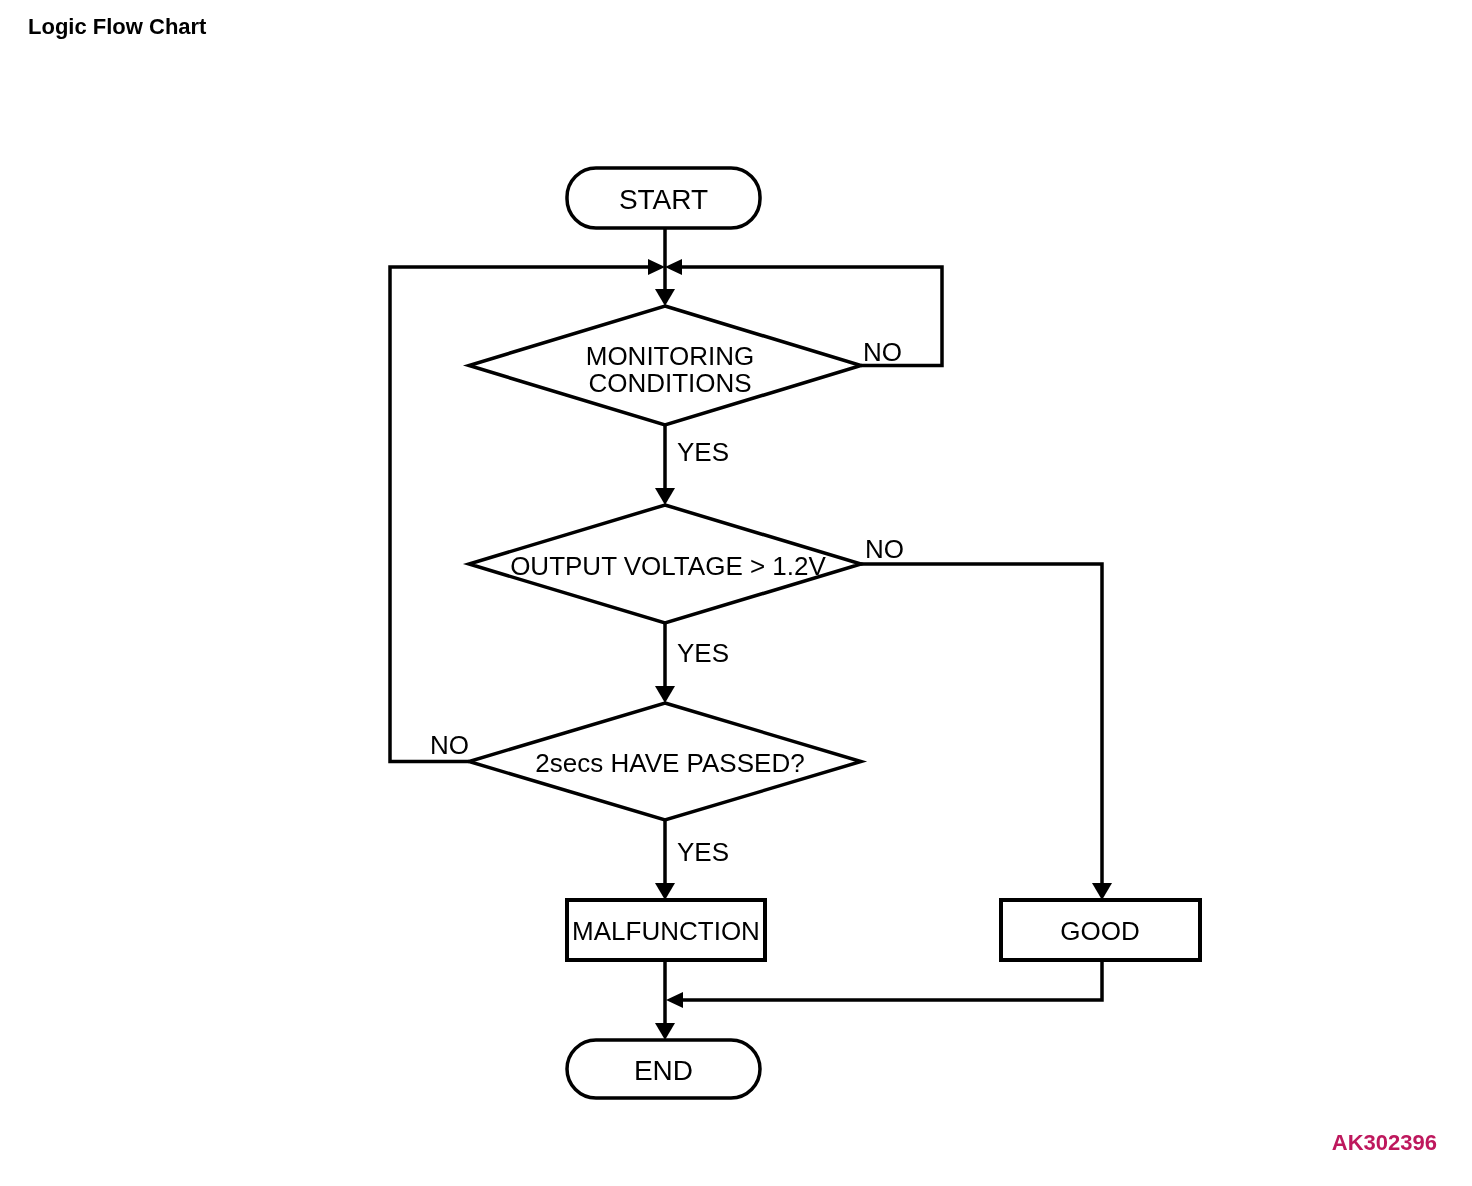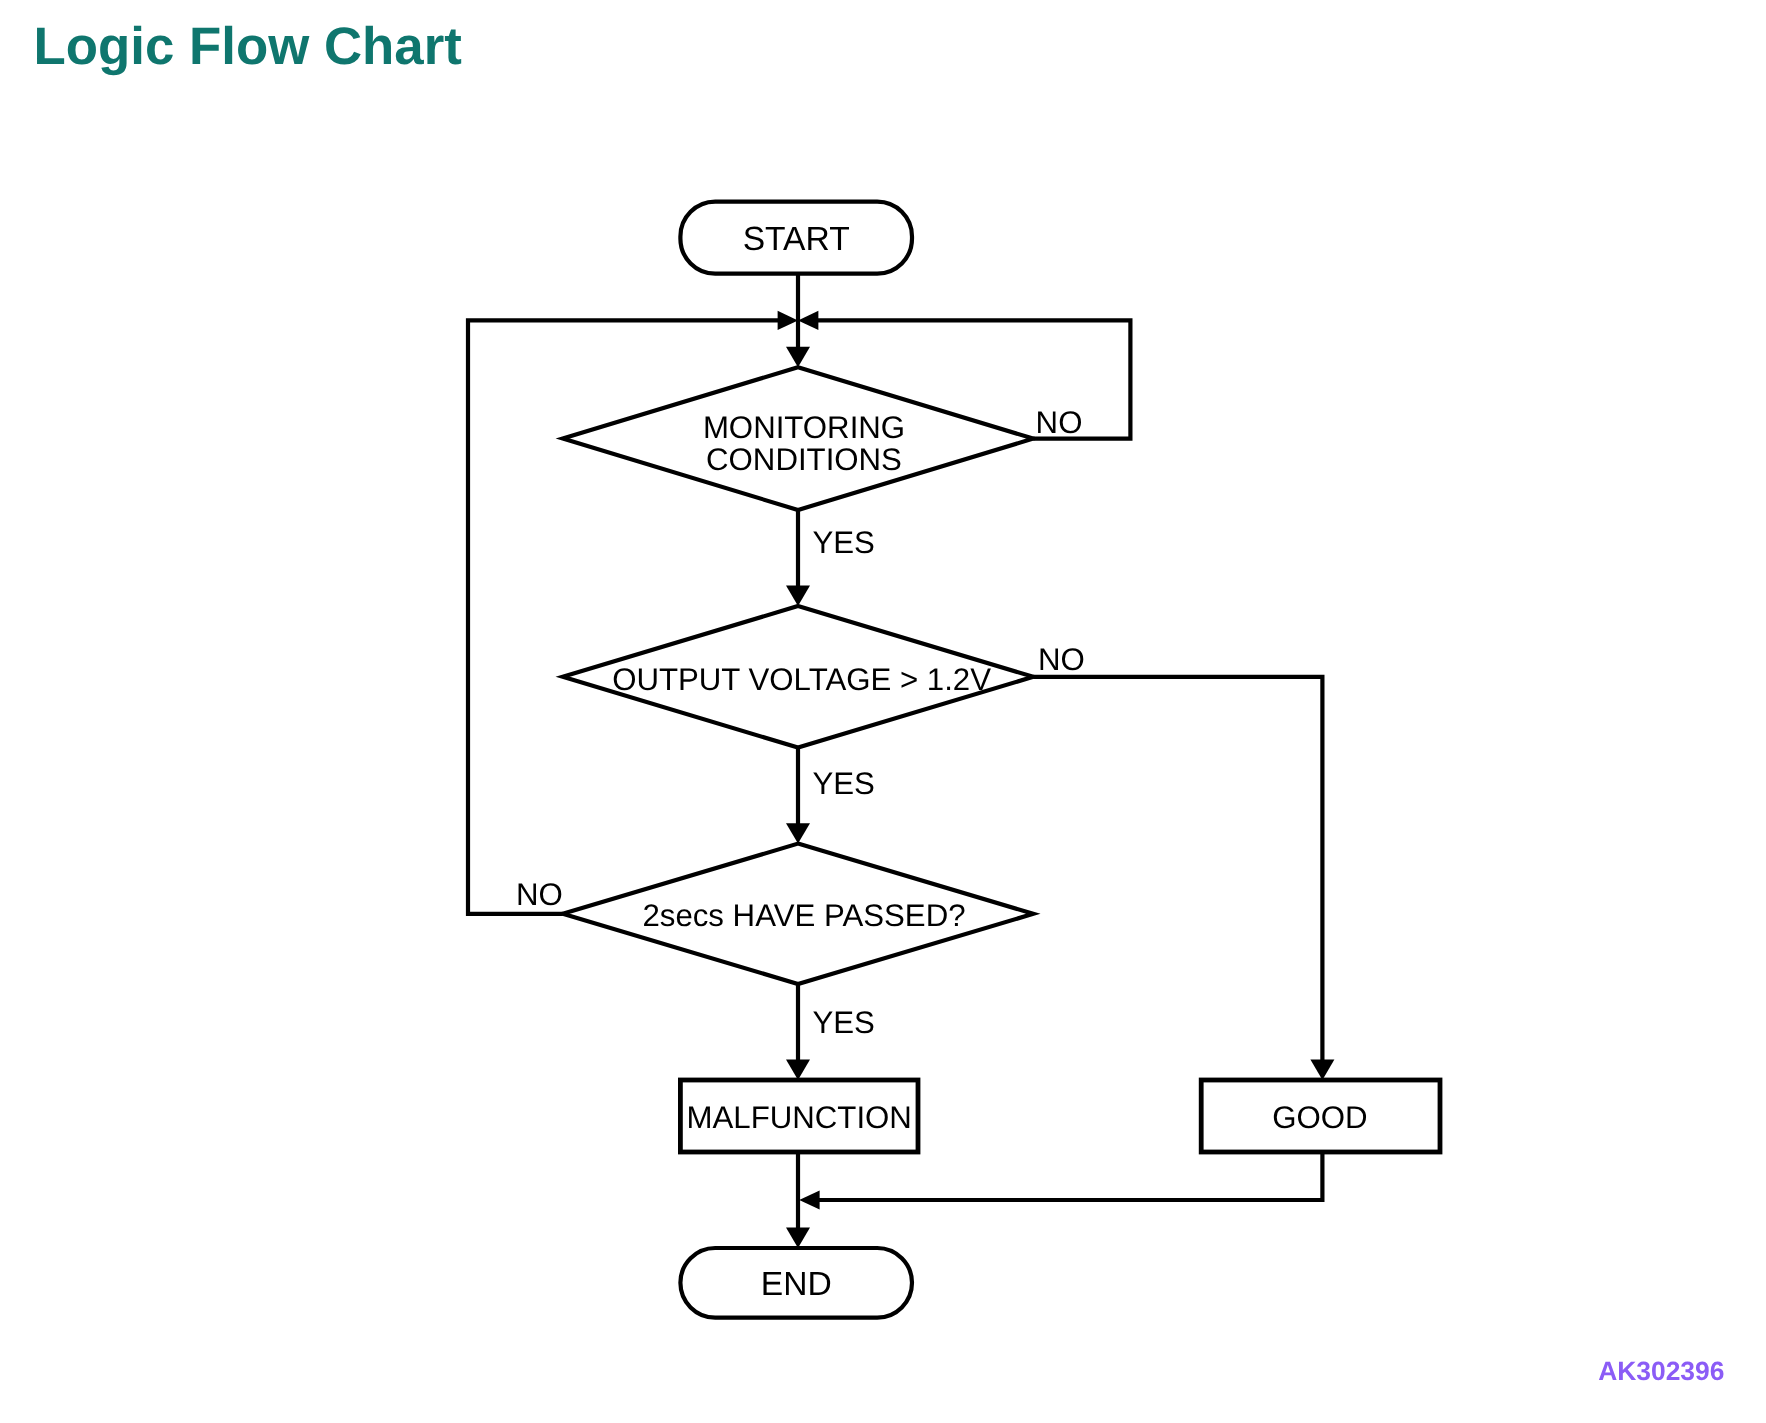--- a/index.html
+++ b/index.html
@@ -3,25 +3,25 @@
 <meta charset="utf-8">
 <style>
   html,body { margin:0; padding:0; background:#ffffff; }
   .page {
     position:relative; width:1472px; height:1186px;
     background:#ffffff; color:#000;
     font-family:"Liberation Sans", sans-serif; overflow:hidden;
   }
   .title {
     position:absolute; left:28px; top:14px; margin:0;
-    font-size:44px; font-weight:bold; color:#0f766e;
+    font-size:22px; font-weight:bold; color:#000000;
   }
   .figure-code {
     position:absolute; top:1130px; right:35px;
-    font-size:22px; font-weight:bold; color:#8b5cf6;
+    font-size:22px; font-weight:bold; color:#be185d;
   }
   svg.flowchart { position:absolute; left:0; top:0; }
   svg .shape { fill:#ffffff; stroke:#000000; }
   svg .edge  { fill:none; stroke:#000000; stroke-width:3.5; }
   svg .head  { fill:#000000; stroke:none; }
   svg text   { fill:#000000; font-family:"Liberation Sans", sans-serif; }
   .node-label    { font-size:26px; }
   .node-label-lg { font-size:28px; }
   .edge-label    { font-size:26px; }
 </style>

